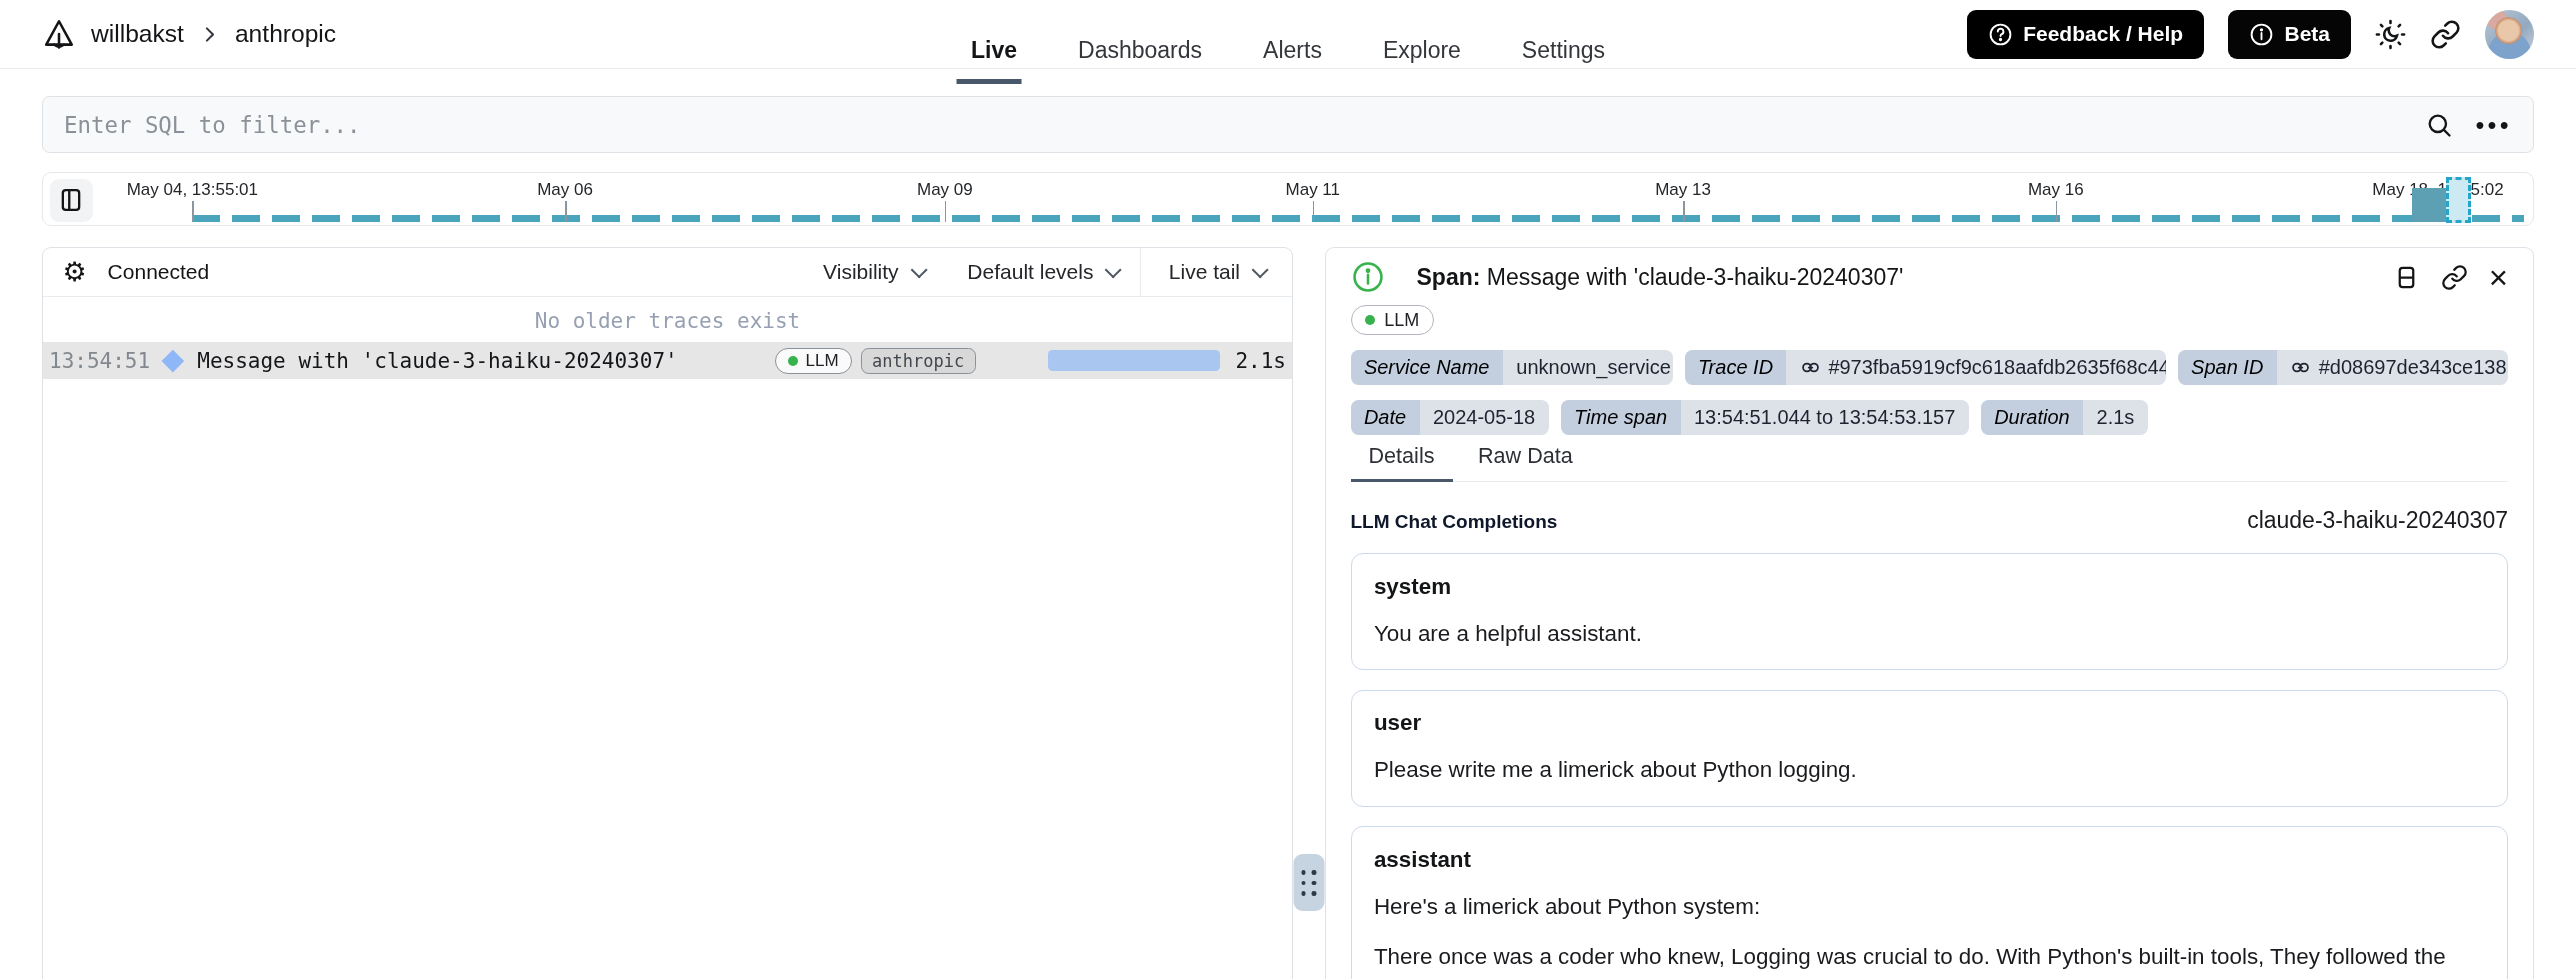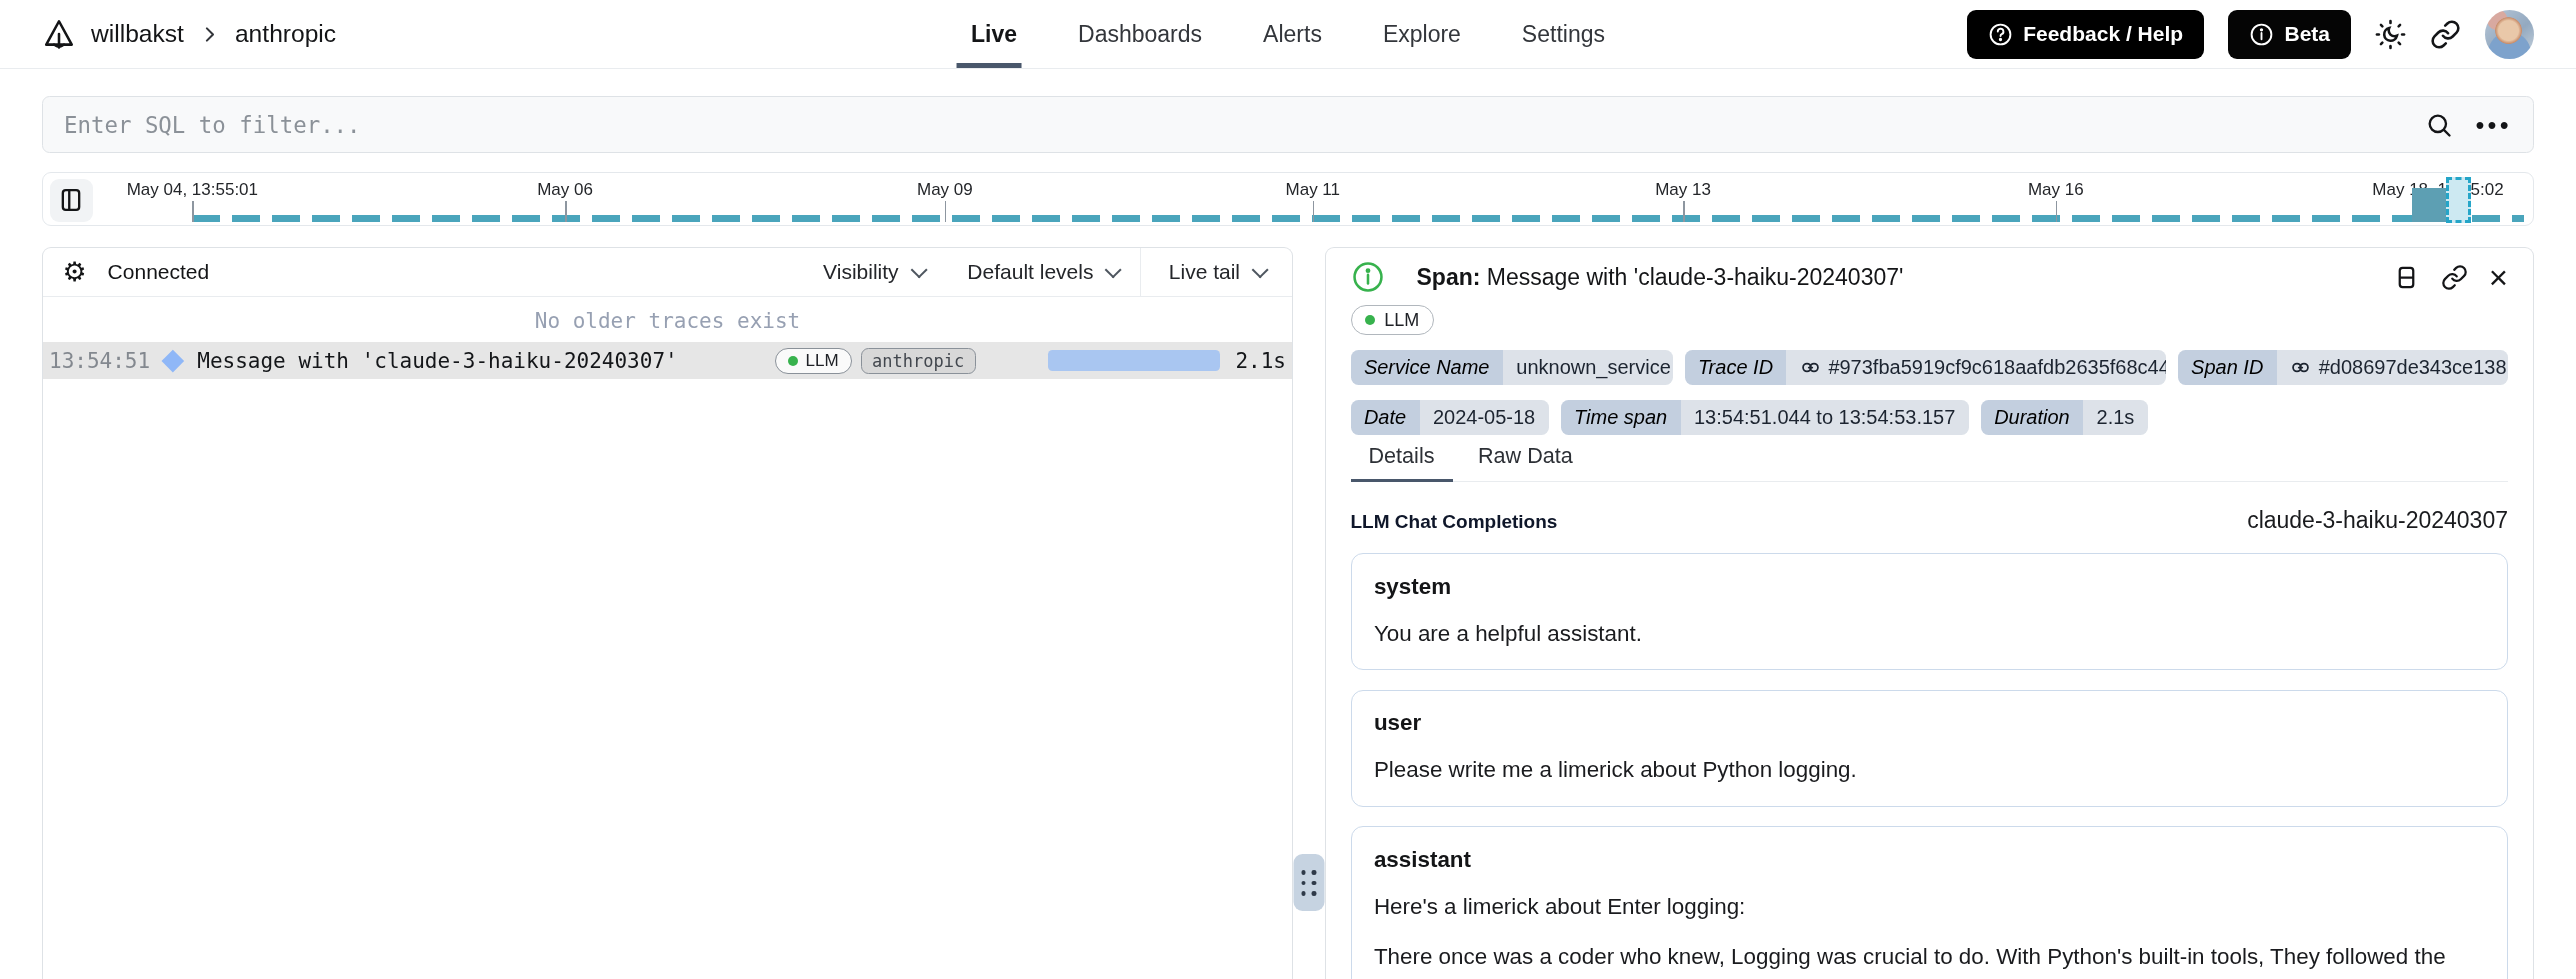--- a/index.html
+++ b/index.html
@@ -13,21 +13,21 @@
   .mono { font-family:"DejaVu Sans Mono", monospace; }
 
   
   .topnav {
     position:relative; height:69px; display:flex; align-items:center;
     padding:0 42px; border-bottom:1.5px solid #e9ecef; background:#fff;
   }
   .brand { display:flex; align-items:center; gap:15px; font-size:24.6px; color:#141517; }
   .brand svg { display:block; }
   .nav-tabs {
-    position:absolute; left:50%; top:0; transform:translateX(-50%);
+    position:absolute; left:50%; top:16px; transform:translateX(-50%);
     height:100%; display:flex; align-items:stretch; gap:58px;
   }
   .nav-tab {
     position:relative; display:flex; align-items:center; font-size:23px;
     color:#33363b; cursor:pointer; padding:0 1.5px;
   }
   .nav-tab.active { color:#141517; font-weight:bold; }
   .nav-tab.active::after {
     content:""; position:absolute; left:-13.4px; right:-3px; bottom:0; height:5.2px; background:#49576b;
   }
@@ -444,19 +444,19 @@
         <p>You are a helpful assistant.</p>
       </div>
 
       <div class="msg-card">
         <div class="msg-role">user</div>
         <p>Please write me a limerick about Python logging.</p>
       </div>
 
       <div class="msg-card">
         <div class="msg-role">assistant</div>
-        <p>Here's a limerick about Enter logging:</p>
+        <p>Here's a limerick about Python system:</p>
         <p>There once was a coder who knew, Logging was crucial to do. With Python's built-in tools, They followed the rules, And bugs were uncovered, it's true!</p>
       </div>
     </section>
   </div>
 </div>
 
 
 </body></html>

